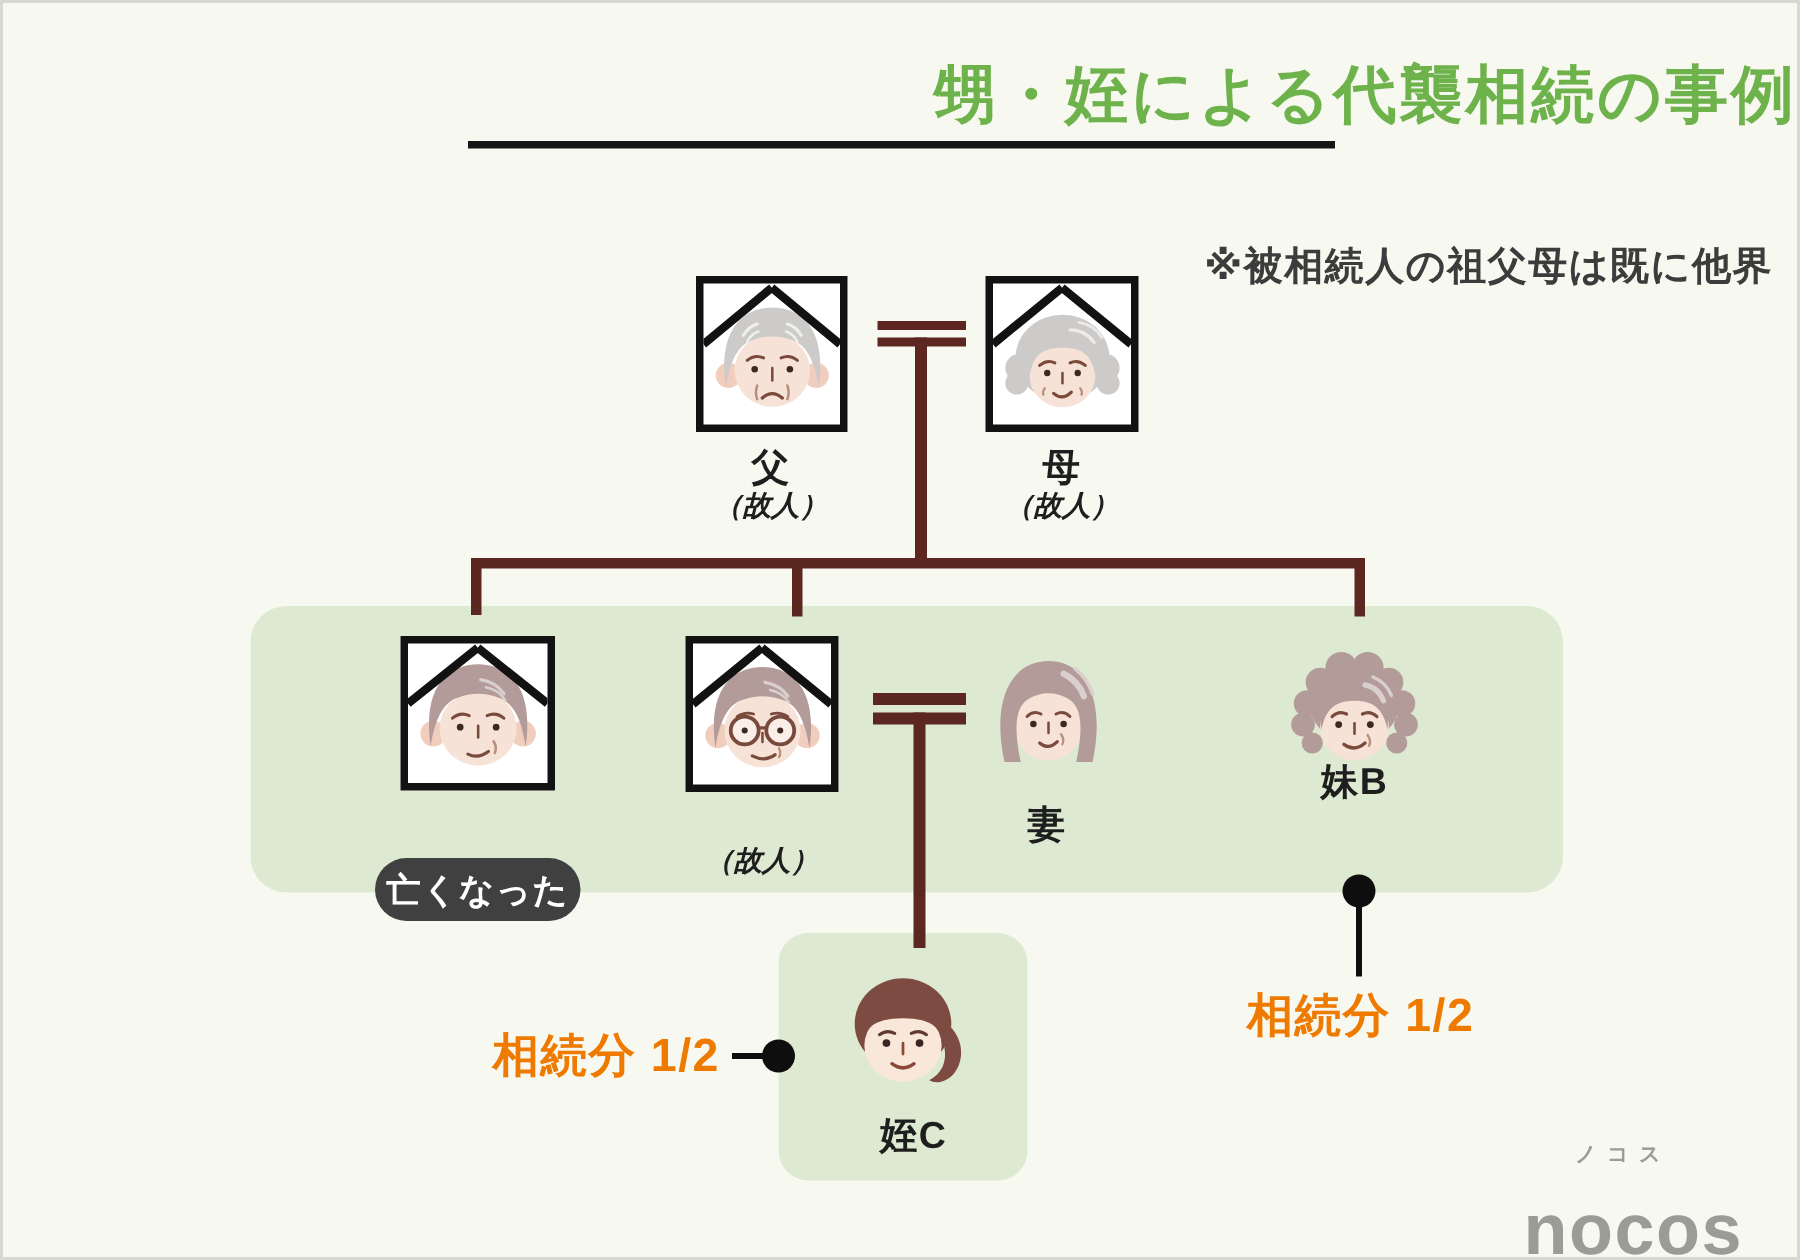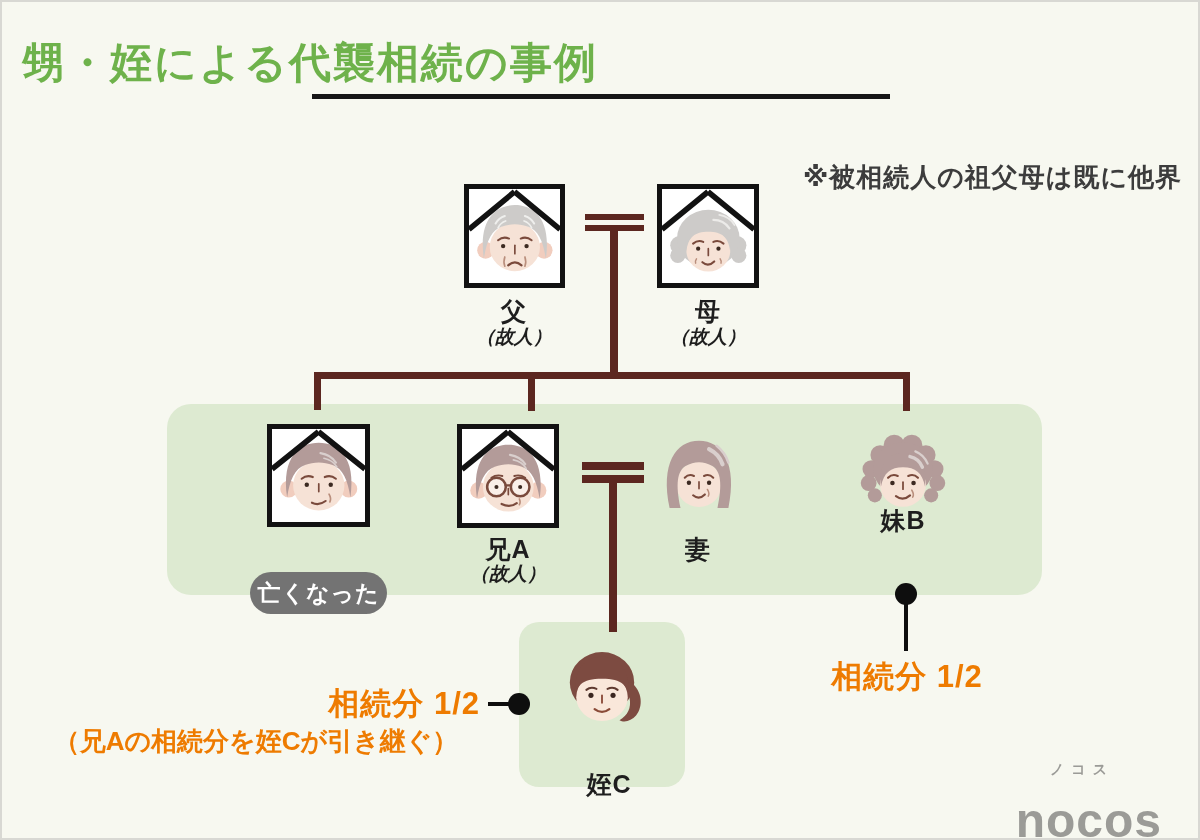--- a/index.html
+++ b/index.html
@@ -12,21 +12,21 @@
     width:1200px;height:840px;
     margin:0 auto;
     background:#F7F8F0;
     border:2px solid #D8D8D3;
     box-sizing:border-box;
     overflow:hidden;
   }
   
   .title{
     position:absolute;left:0;right:0;top:33px;
-    text-align:left;
+    text-align:right;
     font-size:42px;font-weight:800;
     color:#6EB24B;letter-spacing:2px;margin-left:20px;
   }
   .title-underline{
     position:absolute;left:310px;top:92px;
     width:578px;height:5px;background:#161616;
   }
   
   .note{
     position:absolute;right:16px;top:158px;
@@ -55,21 +55,21 @@
   .plabel{
     position:absolute;text-align:center;
     color:#1E1E1E;font-weight:800;
   }
   .pname{font-size:25px;letter-spacing:1px;}
   .pstatus{font-size:19px;letter-spacing:0;font-style:italic;}
   
   .badge{
     position:absolute;left:248px;top:570px;
     width:137px;height:42px;border-radius:21px;
-    background:#737373;color:#ffffff;
+    background:#404040;color:#ffffff;
     font-size:23px;font-weight:800;letter-spacing:1px;
     display:flex;align-items:center;justify-content:center;
   }
   
   .share{
     position:absolute;color:#EE7B00;font-weight:800;
   }
   .share-niece{left:178px;top:681px;width:300px;text-align:right;font-size:31px;letter-spacing:1px;}
   .share-niece-note{left:34px;top:722px;width:440px;text-align:center;font-size:26px;letter-spacing:0;}
   .share-sister{left:775px;top:654px;width:260px;text-align:center;font-size:31px;letter-spacing:1px;}
@@ -216,21 +216,20 @@
         <path d="M63,72 q2,4 0,7" stroke="#B98E7C" stroke-width="1.8" fill="none" stroke-linecap="round"></path>
         <path d="M42,78 Q52,83 60,77" stroke="#7A4A3C" stroke-width="2.5" fill="none" stroke-linecap="round"></path>
       </svg>
     </span>
     <span class="roof">
       <svg viewBox="0 0 100 100" preserveAspectRatio="none">
         <path d="M50,3 L0,43 M50,3 L100,43" stroke="#121212" stroke-width="6" fill="none"></path>
       </svg>
     </span>
   </div>
-  <div class="plabel pname" style="left:426px;top:531px;width:160px;">兄A</div>
   <div class="plabel pstatus" style="left:426px;top:559px;width:160px;">（故人）</div>
 
   <div class="face-plain" style="left:655px;top:432px;width:84px;height:84px;">
     <svg viewBox="0 0 100 100">
       <ellipse cx="50" cy="60" rx="27" ry="27" fill="#F6E2D6"></ellipse>
       <path d="M15,88 C4,36 22,8 50,8 C78,8 96,36 85,88 L72,88 C78,60 76,44 66,38 C56,32 44,32 34,38 C24,44 22,60 28,88 Z" fill="#B39B99"></path>
       <path d="M62,18 Q74,24 78,36" stroke="#D9CFCD" stroke-width="5" fill="none" stroke-linecap="round"></path>
       <path d="M71,14 Q81,22 85,34" stroke="#D9CFCD" stroke-width="3" fill="none" stroke-linecap="round"></path>
       <path d="M33,52 Q38,47 44,50" stroke="#7A4A3C" stroke-width="2.4" fill="none" stroke-linecap="round"></path>
       <path d="M56,50 Q62,47 67,52" stroke="#7A4A3C" stroke-width="2.4" fill="none" stroke-linecap="round"></path>
@@ -278,26 +277,25 @@
       <ellipse cx="50" cy="60" rx="28" ry="26" fill="#F9E7DA"></ellipse>
       <path d="M21,62 C18,26 34,16 50,16 C66,16 82,26 79,62 C79,48 72,40 50,40 C28,40 21,48 21,62 Z" fill="#7D4B41"></path>
       <path d="M33,52 Q38,48 44,51" stroke="#5F3A30" stroke-width="2.2" fill="none" stroke-linecap="round"></path>
       <path d="M56,51 Q62,48 67,52" stroke="#5F3A30" stroke-width="2.2" fill="none" stroke-linecap="round"></path>
       <circle cx="38" cy="58" r="2.8" fill="#3A2620"></circle>
         <circle cx="62" cy="58" r="2.8" fill="#3A2620"></circle>
       <path d="M50,58 L50,66" stroke="#8A4A38" stroke-width="2" stroke-linecap="round"></path>
       <path d="M42,73 Q50,79 58,73" stroke="#8A4A38" stroke-width="2.5" fill="none" stroke-linecap="round"></path>
     </svg>
   </div>
-  <div class="plabel pname" style="left:527px;top:738px;width:160px;margin-top:28px;">姪C</div>
+  <div class="plabel pname" style="left:527px;top:738px;width:160px;">姪C</div>
 
   <div class="kline" style="left:486px;top:700px;width:24px;height:4px;"></div>
   <div class="kdot" style="left:506px;top:691px;"></div>
   <div class="share share-niece">相続分 1/2</div>
-  <div class="share share-niece-note">（兄Aの相続分を姪Cが引き継ぐ）</div>
 
   <div class="kdot" style="left:893px;top:581px;"></div>
   <div class="kline" style="left:902px;top:592px;width:4px;height:57px;"></div>
   <div class="share share-sister">相続分 1/2</div>
 
   <div class="logo-kana">ノコス</div>
   <div class="logo-name">nocos</div>
 
 </div>
 

